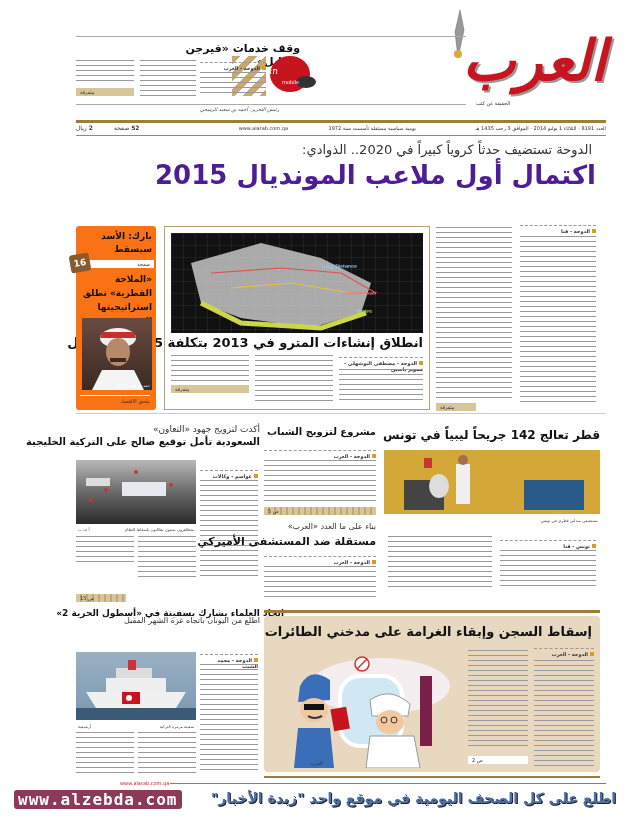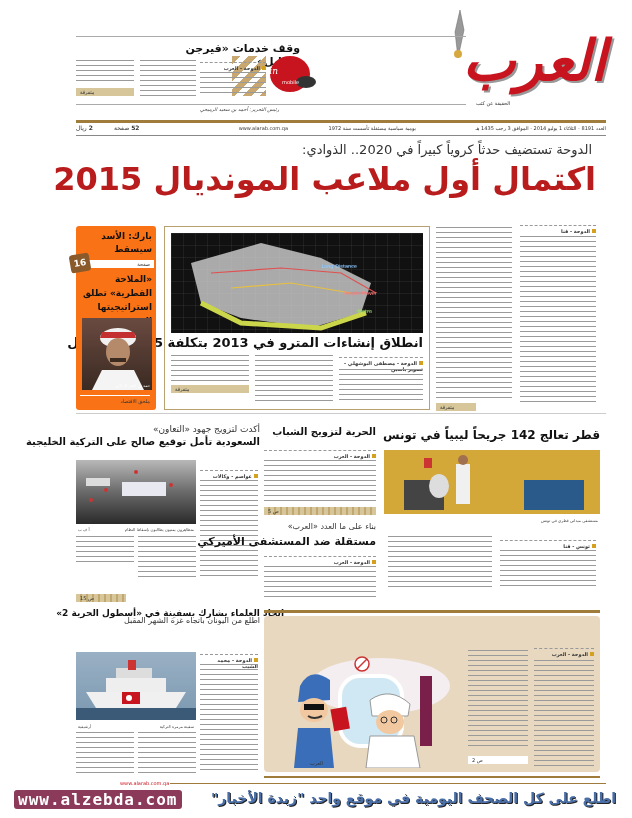--- a/index.html
+++ b/index.html
@@ -58,21 +58,21 @@
 <div class="abs" style="left:76px;top:124px;width:530px;height:10px;font-size:5px;color:#333">
   <span class="abs" style="right:0;top:1px">العدد 8191 - الثلاثاء 1 يوليو 2014 - الموافق 3 رجب 1435 هـ</span>
   <span class="abs" style="right:190px;top:1px">يومية سياسية مستقلة تأسست سنة 1972</span>
   <span class="abs" style="right:318px;top:1px;direction:ltr">www.alarab.com.qa</span>
   <span class="abs" style="left:38px;top:0;font-size:6px"><b>52</b> <span>صفحة</span></span>
   <span class="abs" style="left:0;top:0;font-size:6px"><b>2</b> <span>ريال</span></span>
 </div>
 <div class="rule" style="left:76px;top:135px;width:530px"></div>
 
 <div class="abs" style="right:40px;top:142px;font-size:13px;color:#333">الدوحة تستضيف حدثاً كروياً كبيراً في 2020.. الذوادي:</div>
-<div class="abs" style="right:36px;top:160px;font-size:32px;font-weight:bold;color:#b91c1c;white-space:nowrap;letter-spacing:-0.5px">اكتمال أول ملاعب المونديال 2015</div>
+<div class="abs" style="right:36px;top:160px;font-size:26px;font-weight:bold;color:#4c1d95;white-space:nowrap;letter-spacing:-0.5px">اكتمال أول ملاعب المونديال 2015</div>
 
 <div class="byline" style="left:520px;top:225px;width:76px">الدوحة - قنا</div>
 <div class="lines" style="left:520px;top:236px;width:76px;height:170px"></div>
 <div class="lines" style="left:436px;top:227px;width:76px;height:175px"></div>
 <div class="cont" style="left:436px;top:403px;width:40px">متفرقة</div>
 
 <div class="abs" style="left:164px;top:226px;width:266px;height:184px;border:1px solid #b8a070">
   <div class="photo" style="left:6px;top:6px;width:252px;height:100px;background:#111">
     <svg width="252" height="100">
       <defs>
@@ -139,21 +139,21 @@
     </svg>
 </div>
 <div class="caption" style="right:438px;top:527px">متظاهرون يمنيون يطالبون بإسقاط النظام</div>
 <div class="caption" style="left:78px;top:527px">أ ف ب</div>
 <div class="byline" style="left:200px;top:470px;width:58px">عواصم - وكالات</div>
 <div class="lines" style="left:200px;top:480px;width:58px;height:100px"></div>
 <div class="lines" style="left:138px;top:536px;width:58px;height:44px"></div>
 <div class="lines" style="left:76px;top:536px;width:58px;height:28px"></div>
 <div class="cont" style="left:76px;top:594px;width:50px;background:repeating-linear-gradient(90deg,#d6c69a 0 4px,#c0a870 4px 6px)">ص 15</div>
 
-<div class="abs hl" style="left:264px;top:426px;width:112px;font-size:10px;text-align:right">الحرية لتزويج الشباب</div>
+<div class="abs hl" style="left:264px;top:426px;width:112px;font-size:10px;text-align:right">مشروع لتزويج الشباب</div>
 <div class="byline" style="left:264px;top:450px;width:112px">الدوحة - العرب</div>
 <div class="lines" style="left:264px;top:460px;width:112px;height:44px"></div>
 <div class="cont" style="left:264px;top:507px;width:112px;background:repeating-linear-gradient(90deg,#d6c69a 0 4px,#c0a870 4px 6px)">ص 5</div>
 <div class="abs" style="left:264px;top:522px;width:112px;font-size:8px;color:#333;text-align:right">بناء على ما العدد «العرب»</div>
 <div class="abs hl" style="left:262px;top:535px;width:114px;font-size:11px;text-align:right;white-space:nowrap">مستقلة ضد المستشفى الأميركي</div>
 <div class="byline" style="left:264px;top:556px;width:112px">الدوحة - العرب</div>
 <div class="lines" style="left:264px;top:566px;width:112px;height:34px"></div>
 
 <div class="abs hl" style="left:384px;top:428px;width:216px;font-size:12px;text-align:right;white-space:nowrap">قطر تعالج 142 جريحاً ليبياً في تونس</div>
 <div class="photo" style="left:384px;top:450px;width:216px;height:64px;background:#c89a30">
@@ -187,20 +187,21 @@
 </div>
 <div class="caption" style="right:438px;top:724px">سفينة مرمرة التركية</div>
 <div class="caption" style="left:78px;top:724px">أرشيفية</div>
 <div class="byline" style="left:200px;top:654px;width:58px">الدوحة - محمد الشيب</div>
 <div class="lines" style="left:200px;top:664px;width:58px;height:110px"></div>
 <div class="lines" style="left:138px;top:732px;width:58px;height:42px"></div>
 <div class="lines" style="left:76px;top:732px;width:58px;height:42px"></div>
 
 <div class="goldrule" style="left:264px;top:610px;width:336px"></div>
 <div class="abs" style="left:264px;top:616px;width:336px;height:156px;background:#e8d8c0;border-radius:4px">
+  <div class="abs hl" style="right:8px;top:8px;font-size:13px;white-space:nowrap">إسقاط السجن وإبقاء الغرامة على مدخني الطائرات</div>
   <div class="byline" style="right:6px;top:32px;width:60px">الدوحة - العرب</div>
   <div class="lines" style="right:6px;top:44px;width:60px;height:106px"></div>
   <div class="lines" style="right:72px;top:34px;width:60px;height:98px"></div>
   <div class="cont" style="right:72px;top:140px;width:60px;background:#fff">ص 2</div>
   <div class="abs" style="left:6px;top:30px;width:190px;height:122px">
     <svg width="190" height="122">
       <ellipse cx="110" cy="40" rx="70" ry="28" fill="#f4eef0"></ellipse>
       <rect x="70" y="30" width="62" height="70" rx="20" fill="#cfe8f4" stroke="#fff" stroke-width="4"></rect>
       <rect x="150" y="30" width="12" height="70" fill="#7a1e4a"></rect>
       <circle cx="92" cy="18" r="7" fill="#fff" stroke="#c33" stroke-width="1.5"></circle>

